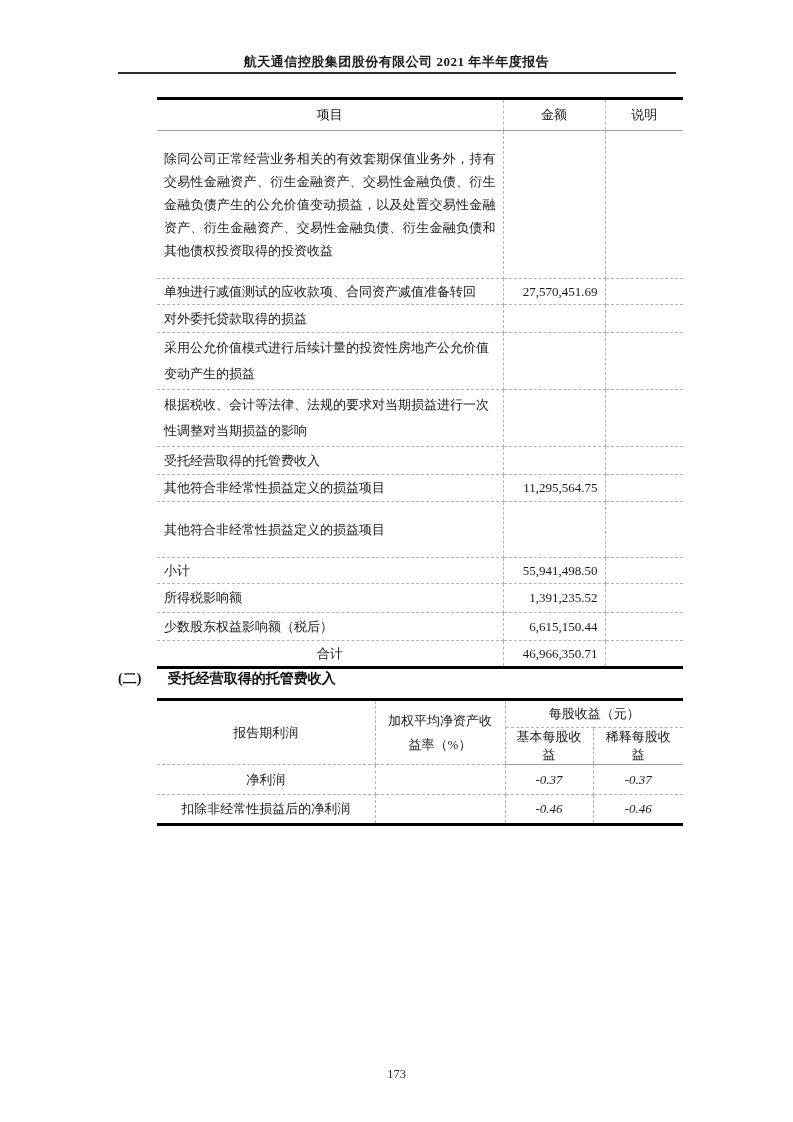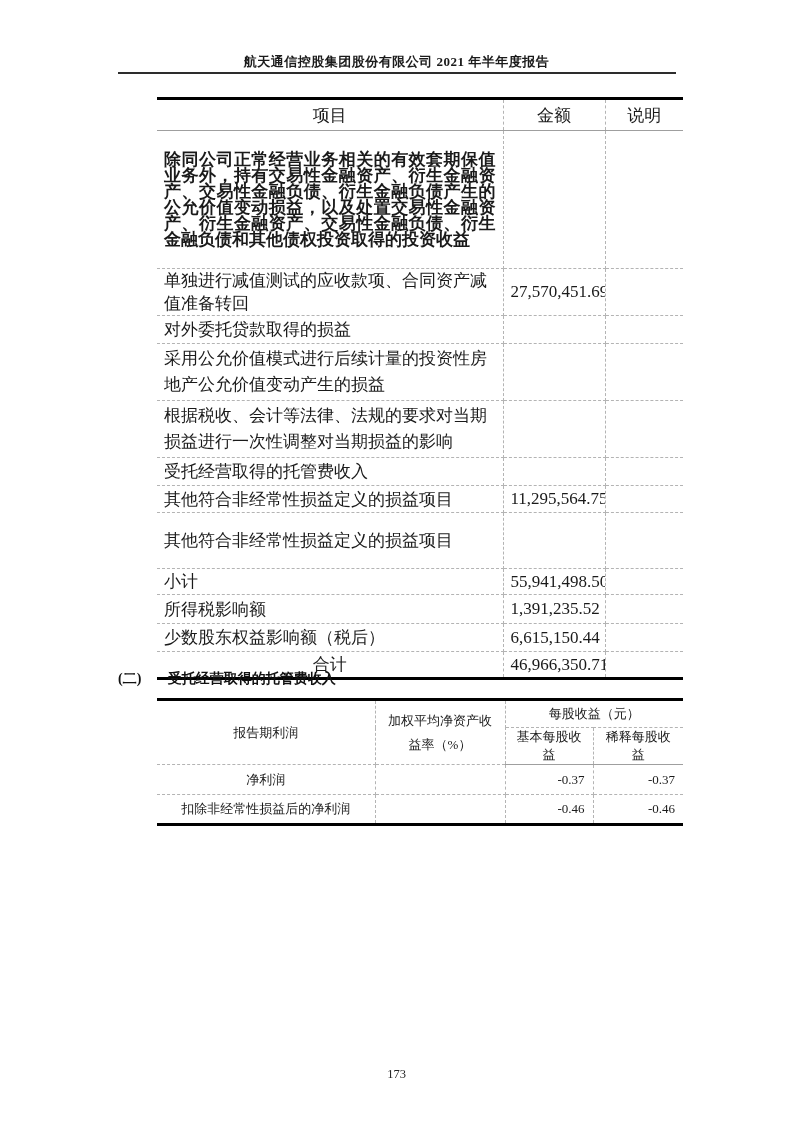--- a/index.html
+++ b/index.html
@@ -43,41 +43,40 @@
   }
 
   
   .t1 {
     position: absolute;
     left: 157px;
     top: 97px;
     width: 526px;
     border-top: 3px solid #000;
     border-bottom: 3px solid #000;
-    font-size: 17px;
+    font-size: 13px;
   }
   .t1 td {
     border-right: 1px dashed #b4b4b4;
     border-bottom: 1px dashed #b4b4b4;
     padding: 0 7px;
     vertical-align: middle;
     overflow: hidden;
   }
   .t1 td:last-child { border-right: none; }
   .t1 tr:last-child td { border-bottom: none; }
   .t1 tr.head td {
     text-align: center;
     height: 30px;
     border-bottom: 1px solid #9f9f9f;
   }
   .t1 .big-cell {
-    line-height: 16px;
-    padding: 6px 7px;
+    line-height: 23px;
+    padding: 16px 7px;
     text-align: justify;
-    font-weight: bold;
   }
   .t1 .two-line { line-height: 26px; padding-top: 2px; padding-bottom: 2px; }
   .amt { text-align: right; }
   .c   { text-align: center; }
 
   
   .section-heading {
     position: absolute;
     left: 118px;
     top: 670px;
@@ -104,21 +103,21 @@
     padding: 0 8px;
     vertical-align: middle;
     text-align: center;
     overflow: hidden;
   }
   .t2 td:last-child { border-right: none; }
   .t2 tr.hdr2 td { border-bottom: 1px solid #9f9f9f; }
   .t2 tr:last-child td { border-bottom: none; }
   .t2 .roe-head div { line-height: 24px; }
   .t2 .row-label { text-align: center; }
-  .t2 .num { text-align: right; }
+  .t2 .num { text-align: center; font-style: italic; }
 
   
   .page-number {
     position: absolute;
     top: 1067px;
     left: 0;
     width: 100%;
     text-align: center;
     font-size: 12.5px;
     color: #222;

